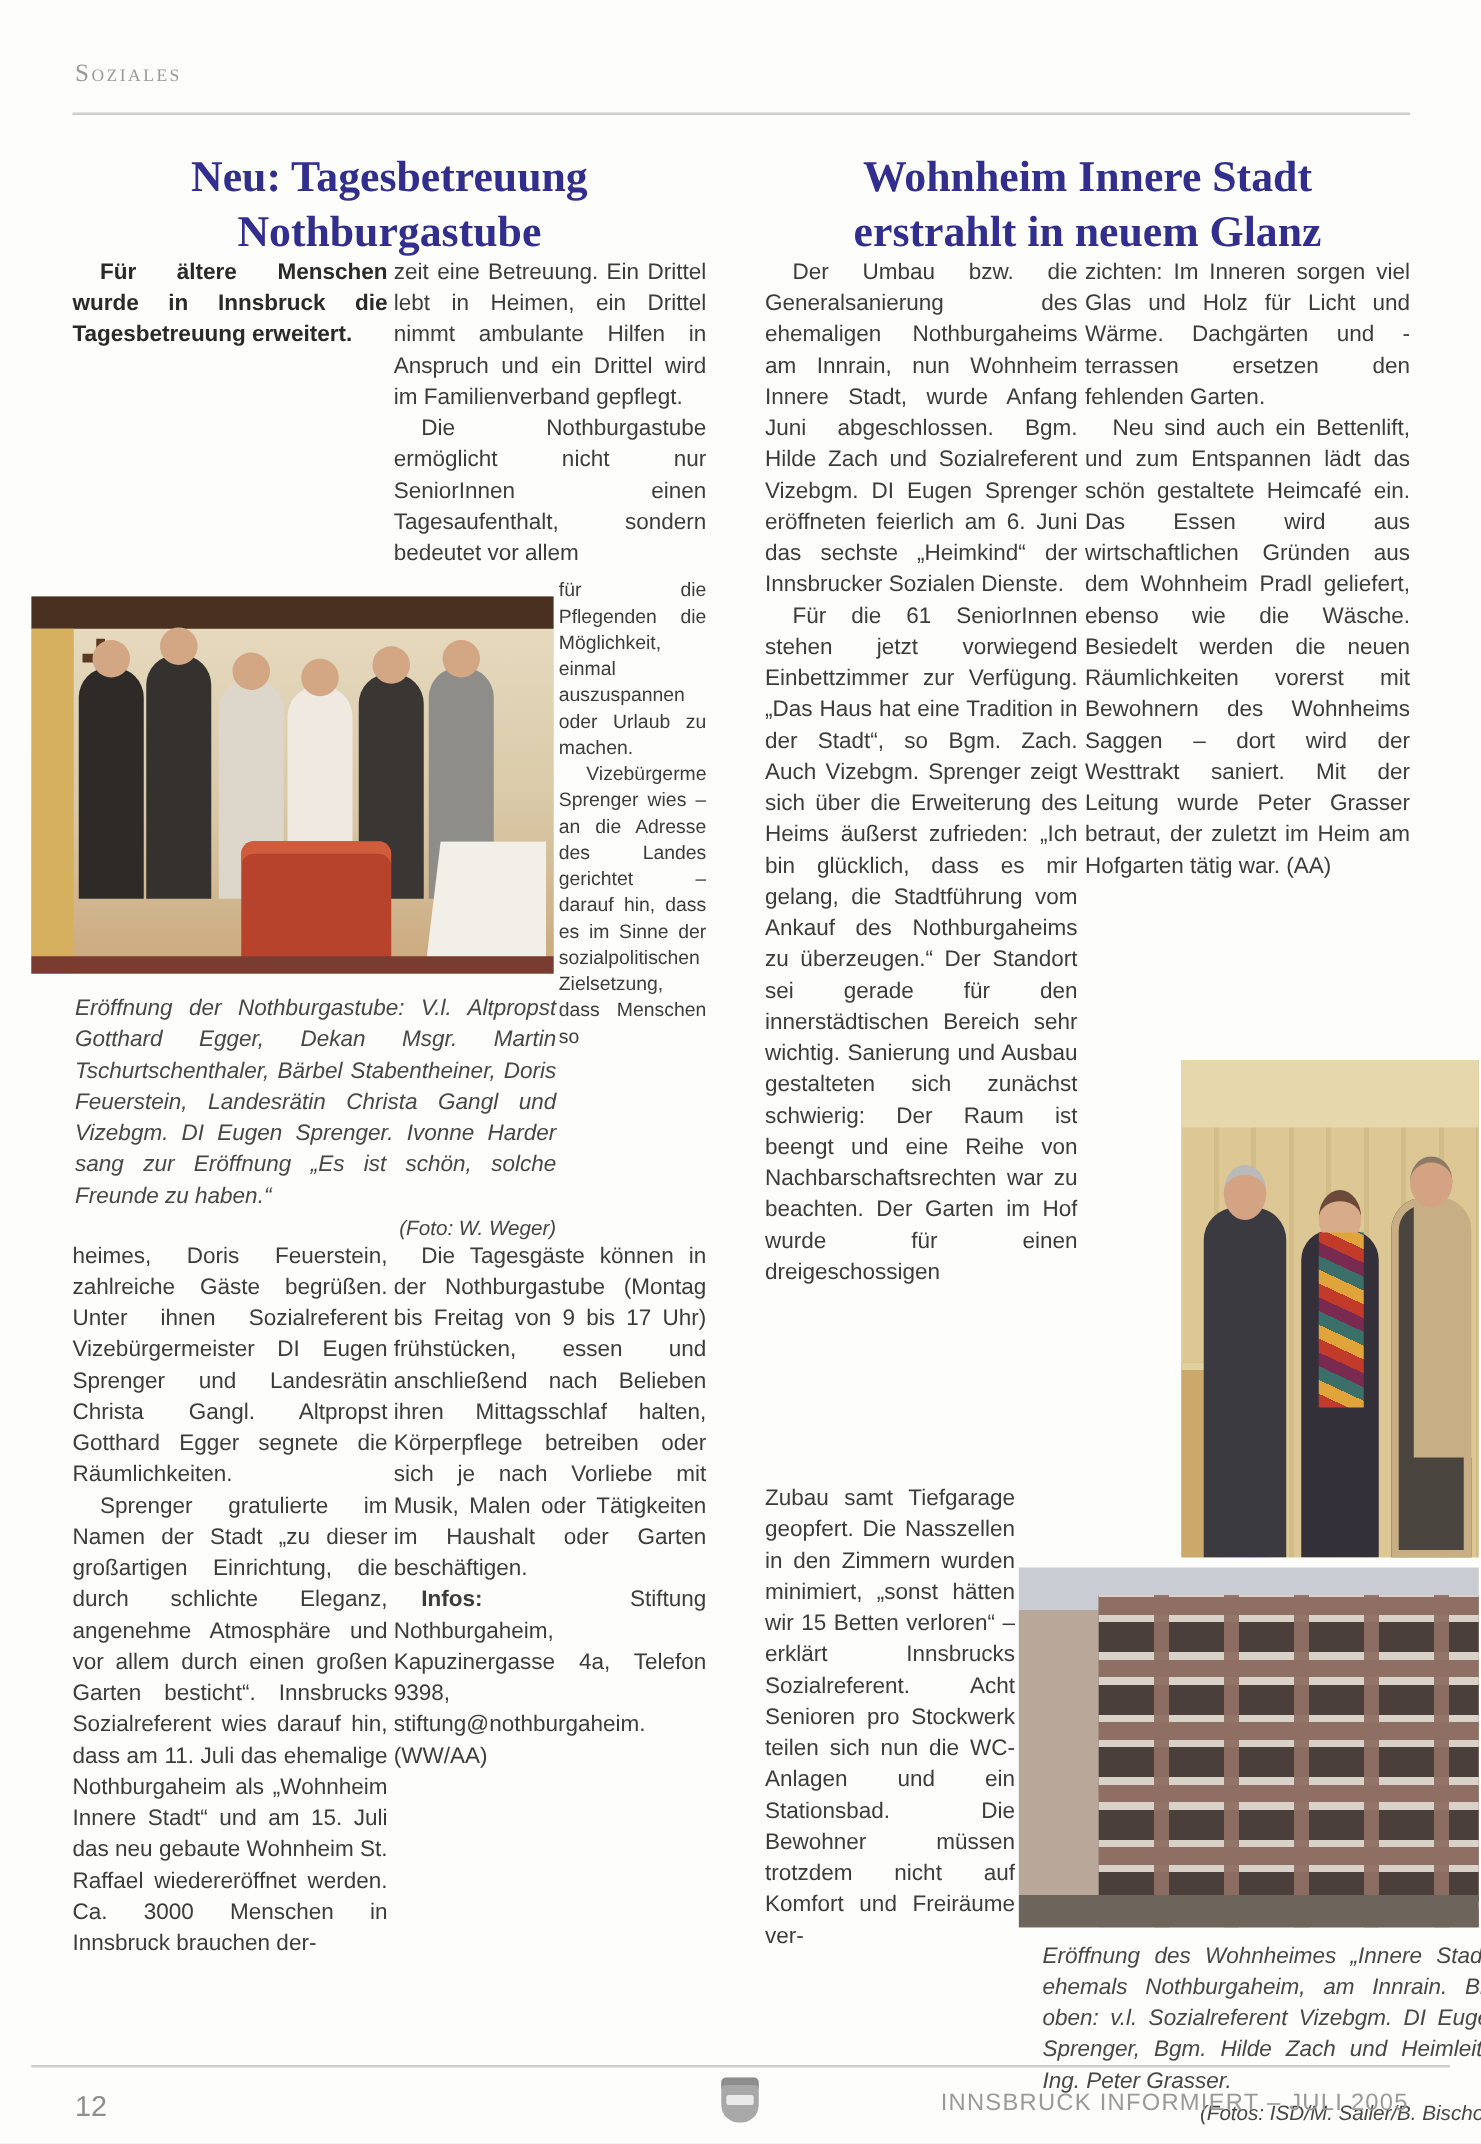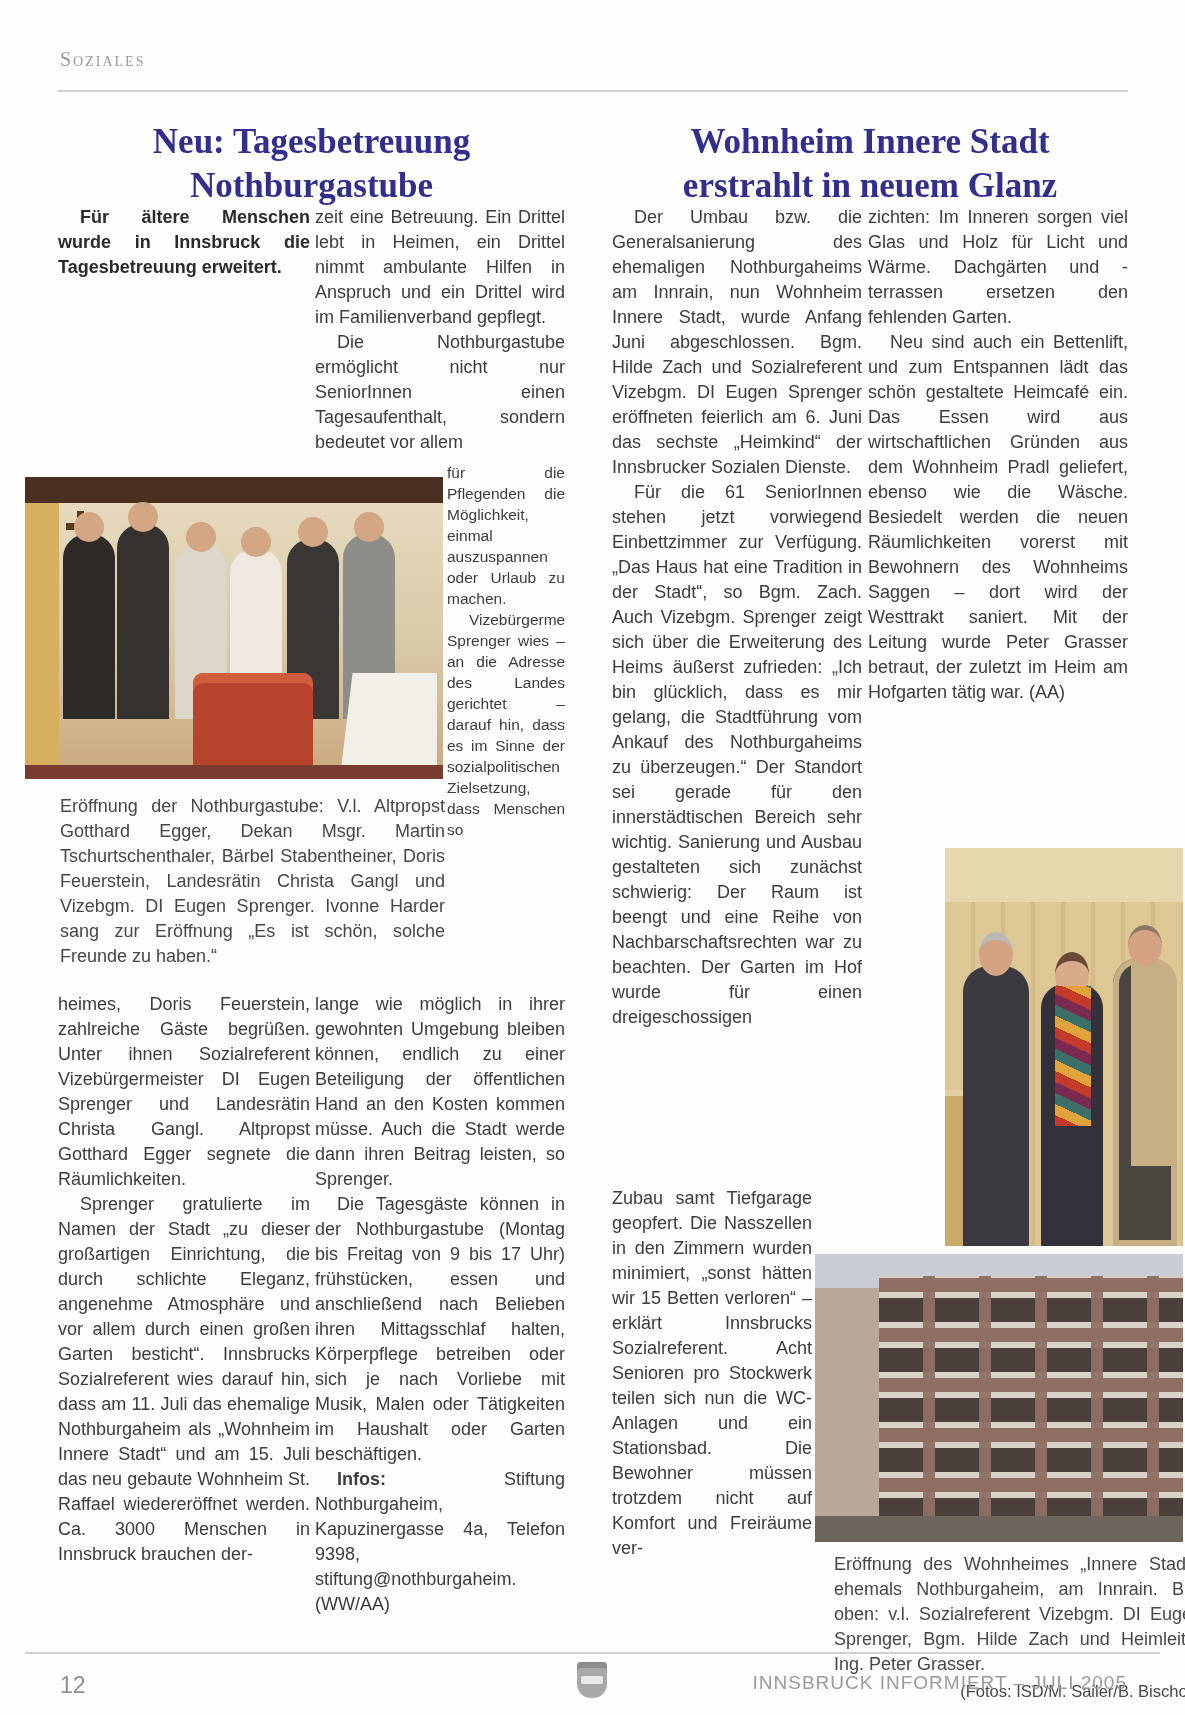--- a/index.html
+++ b/index.html
@@ -33,21 +33,21 @@
   .c2narrow{left:447px;top:462px;width:118px;height:515px;overflow:hidden;
             font-size:15.5px;line-height:21px;}
   .c1bot{left:58px;top:992px;width:252px;height:648px;overflow:hidden;}
   .c2bot{left:315px;top:992px;width:250px;height:648px;overflow:hidden;}
   .c3{left:612px;top:205px;width:250px;height:978px;overflow:hidden;}
   .c3narrow{left:612px;top:1186px;width:200px;height:472px;overflow:hidden;}
   .c4{left:868px;top:205px;width:260px;height:620px;overflow:hidden;}
   .infos-label{font-weight:bold;margin-top:32px;}
   
   .caption{
-    position:absolute;font-size:18px;line-height:25px;
+    position:absolute;font-style:italic;font-size:18px;line-height:25px;
     color:#474747;text-align:justify;
   }
   .caption .credit{display:block;text-align:right;font-size:16.5px;margin-top:2px;}
   .cap-left{left:60px;top:794px;width:385px;}
   .cap-right{left:834px;top:1552px;width:368px;}
   
   .photo{position:absolute;overflow:hidden;}
   .photo *{position:absolute;}
   .ph-left{left:25px;top:477px;width:418px;height:302px;background:linear-gradient(#e8dcc2,#d9c9a8 55%,#caa87c);}
   .ph-left .beam{left:0;top:0;width:100%;height:26px;background:#4a3020;}
@@ -144,29 +144,29 @@
     <div class="fig f6">
         <span class="head"></span>
       </div>
     <div class="chair"></div>
     <div class="table"></div>
     <div class="floor"></div>
   </div>
 
   <div class="caption cap-left">
     <span>Eröffnung der Nothburgastube: V.l. Altpropst Gotthard Egger, Dekan Msgr. Martin Tschurtschenthaler, Bärbel Stabentheiner, Doris Feuerstein, Landesrätin Christa Gangl und Vizebgm. DI Eugen Sprenger. Ivonne Harder sang zur Eröffnung „Es ist schön, solche Freunde zu haben.“</span>
+    <span class="credit">(Foto: W. Weger)</span>
   </div>
 
   <div class="col c1bot">
     <p class="noindent">heimes, Doris Feuerstein, zahlreiche Gäste begrüßen. Unter ihnen Sozialreferent Vizebürgermeister DI Eugen Sprenger und Landesrätin Christa Gangl. Altpropst Gotthard Egger segnete die Räumlichkeiten.</p>
     <p>Sprenger gratulierte im Namen der Stadt „zu dieser großartigen Einrichtung, die durch schlichte Eleganz, angenehme Atmosphäre und vor allem durch einen großen Garten besticht“. Innsbrucks Sozialreferent wies darauf hin, dass am 11. Juli das ehemalige Nothburgaheim als „Wohnheim Innere Stadt“ und am 15. Juli das neu gebaute Wohnheim St. Raffael wiedereröffnet werden. Ca. 3000 Menschen in Innsbruck brauchen der-</p>
   </div>
 
   <div class="col c2bot">
-    <p class="noindent">lange wie möglich in ihrer gewohnten Umgebung bleiben können, endlich zu einer Beteiligung der öffentlichen Hand an den Kosten kommen müsse. Auch die Stadt werde dann ihren Beitrag leisten, so Sprenger.</p>
     <p>Die Tagesgäste können in der Nothburgastube (Montag bis Freitag von 9 bis 17 Uhr) frühstücken, essen und anschließend nach Belieben ihren Mittagsschlaf halten, Körperpflege betreiben oder sich je nach Vorliebe mit Musik, Malen oder Tätigkeiten im Haushalt oder Garten beschäftigen.</p>
     <p><span class="infos-label">Infos:</span><span> Stiftung Nothburgaheim, Kapuzinergasse 4a, Telefon 9398, stiftung@nothburgaheim. (WW/AA)</span></p>
   </div>
 
   <div class="art-title right">
     <div>Wohnheim Innere Stadt</div>
     <div>erstrahlt in neuem Glanz</div>
   </div>
 
   <div class="col c3">

